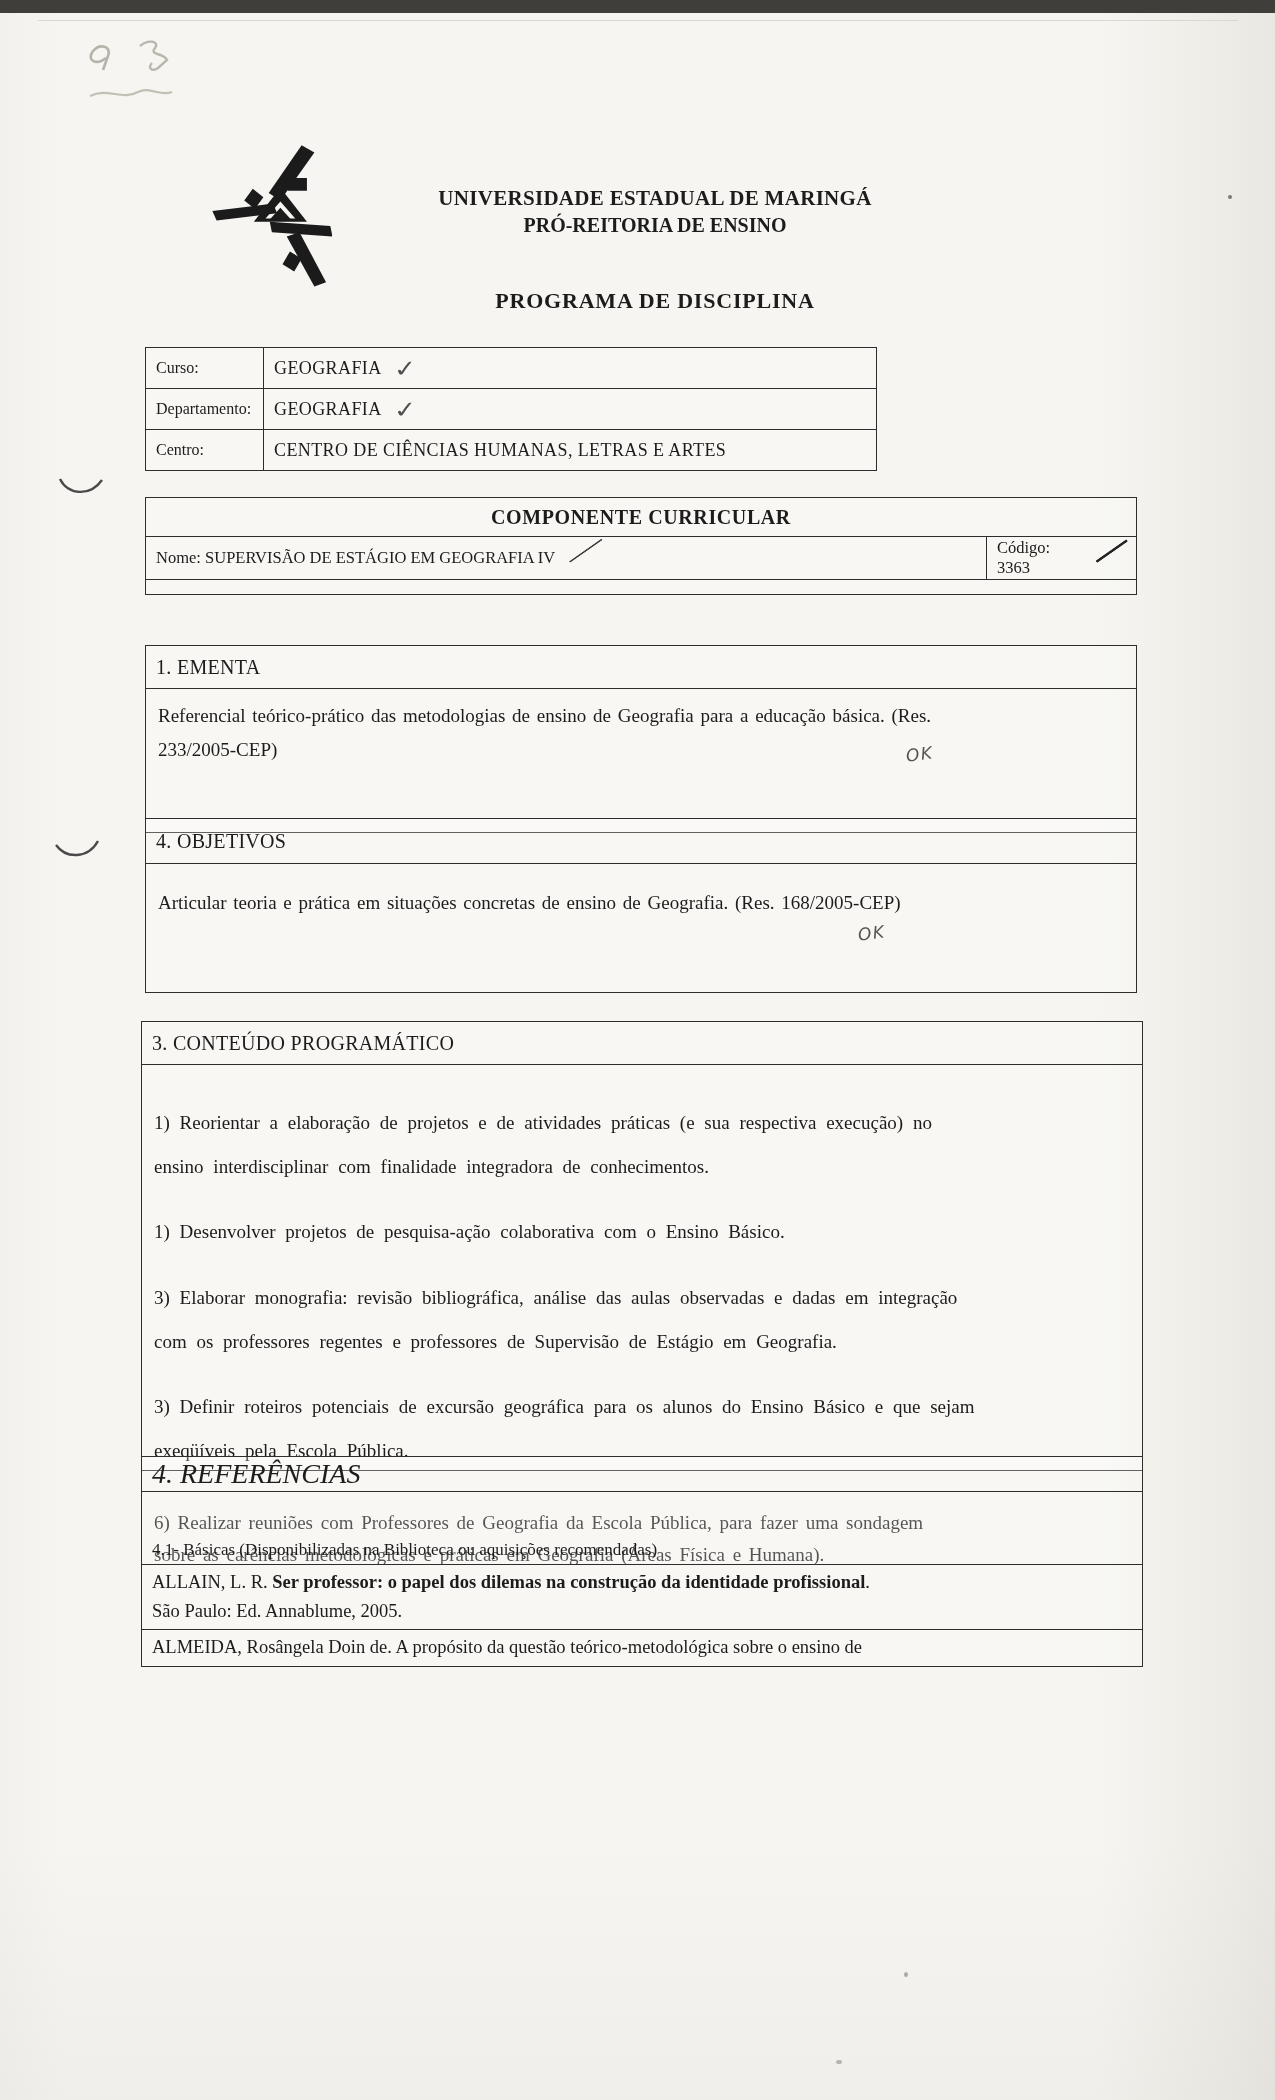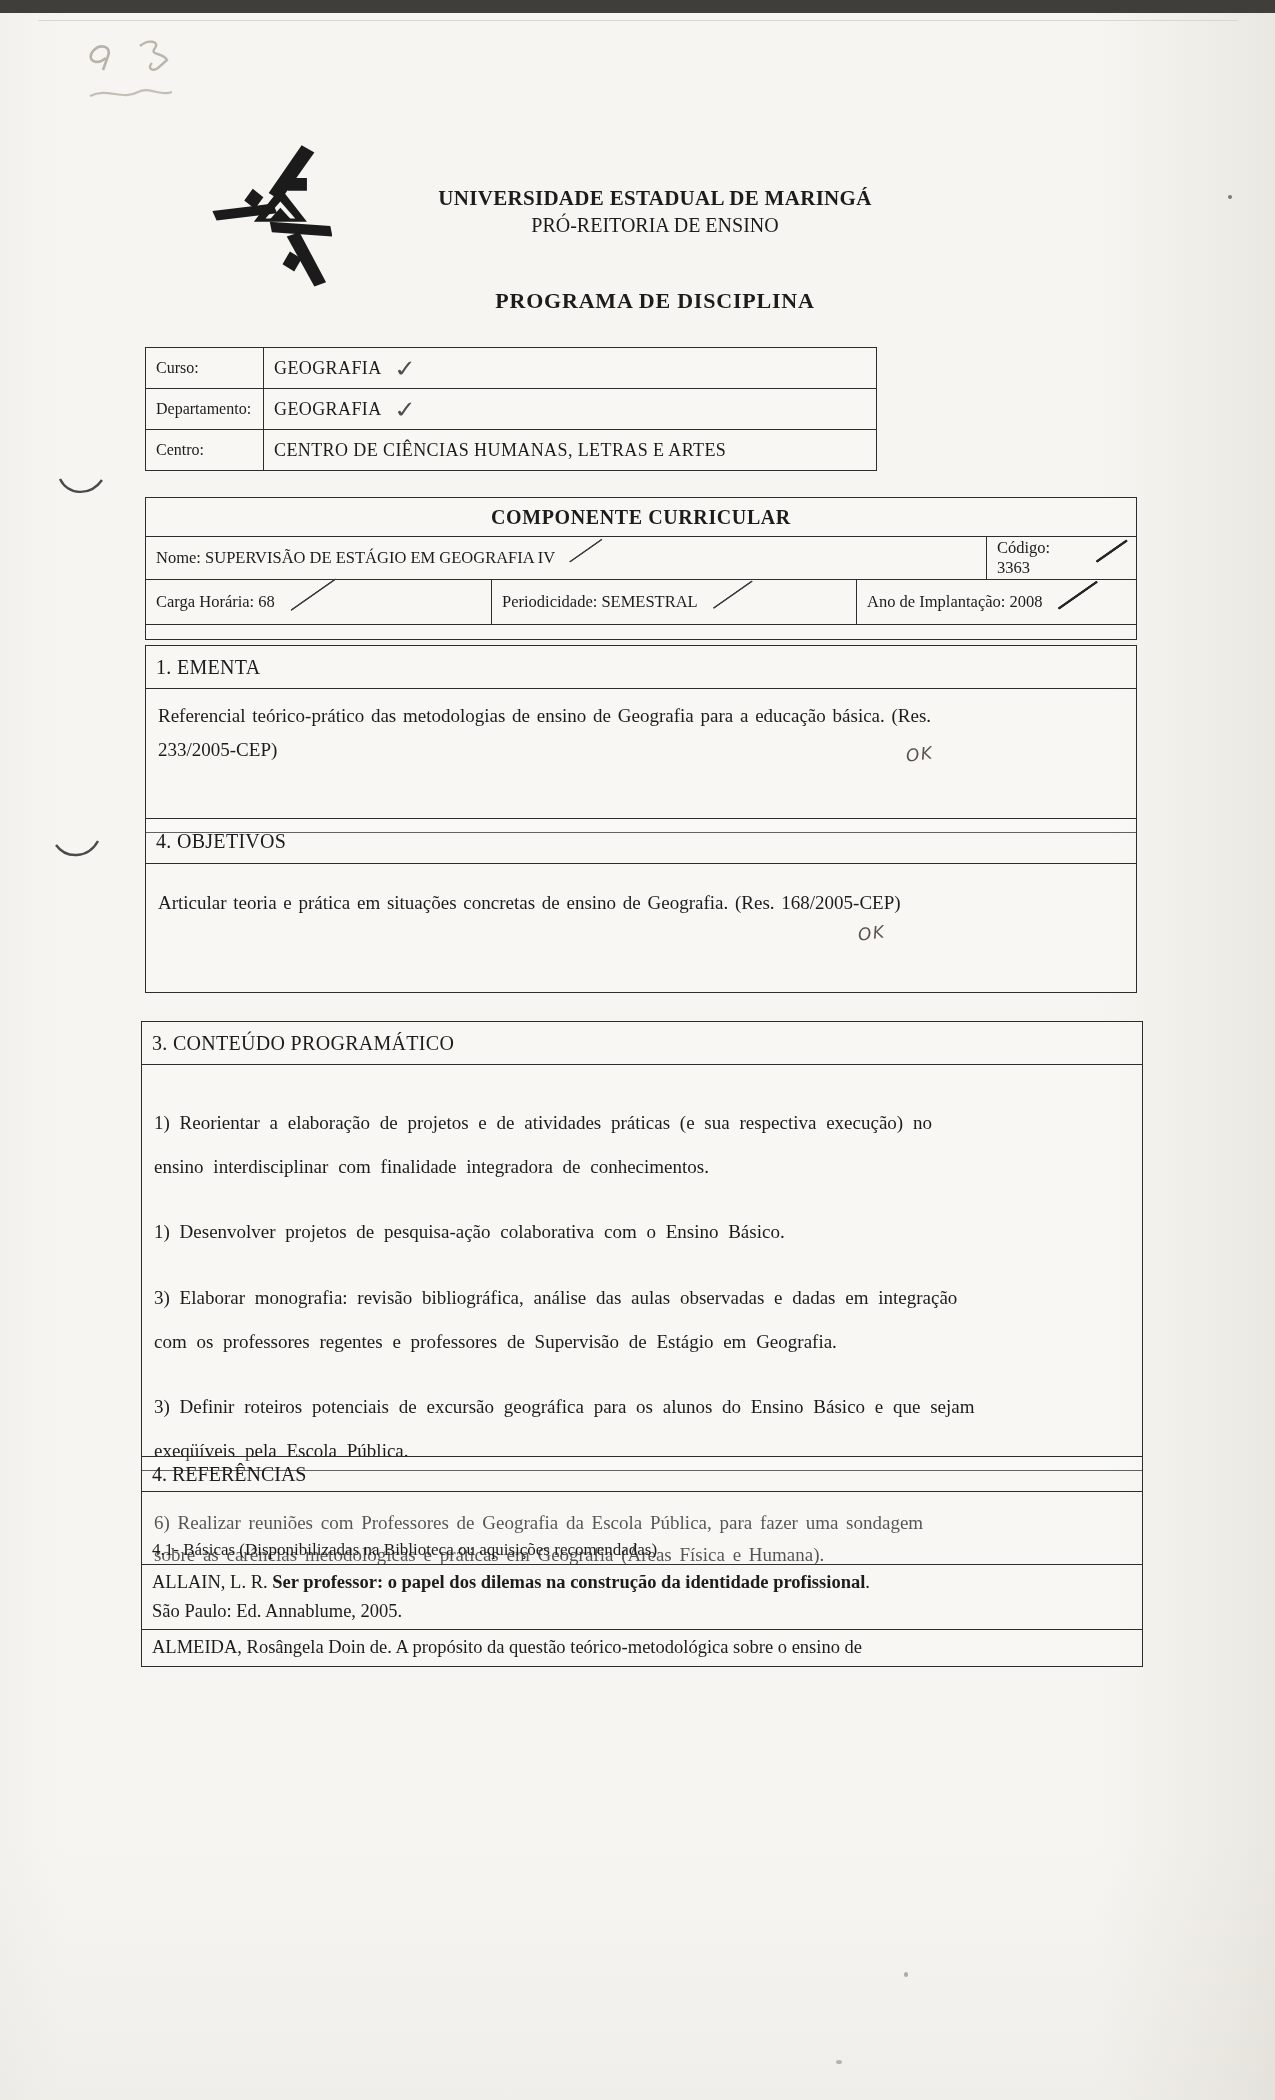--- a/index.html
+++ b/index.html
@@ -10,21 +10,21 @@
   }
   .paper::after{content:"";position:absolute;left:0;right:0;bottom:0;height:260px;
     background:linear-gradient(180deg,rgba(0,0,0,0) 0%,rgba(120,115,105,.05) 100%);pointer-events:none;}
   .topbar{position:absolute;left:0;top:0;width:1275px;height:13px;background:#403e3b;}
   .paperedge{position:absolute;left:38px;top:20px;width:1200px;height:1px;background:#d9d7d1;}
 
   .logo{position:absolute;left:182px;top:126px;width:150px;height:170px;}
 
   .head{position:absolute;left:355px;top:186px;width:600px;text-align:center;}
   .univ{font-size:21px;font-weight:bold;letter-spacing:.3px;}
-  .office{font-size:20px;font-weight:normal;margin-top:3px;}
+  .office{font-size:20px;font-weight:bold;margin-top:3px;}
   .doctitle{position:absolute;left:355px;top:288px;width:600px;text-align:center;
     font-size:22px;font-weight:bold;letter-spacing:.8px;}
 
   .box{position:absolute;border:1.6px solid #2d2d2d;background:rgba(255,255,255,.25);}
   .row{display:flex;align-items:center;border-bottom:1.6px solid #2d2d2d;}
   .row:last-child{border-bottom:none;}
   .cell{padding-left:10px;box-sizing:border-box;}
 
   
   .info{left:145px;top:347px;width:730px;}
@@ -55,22 +55,22 @@
   .objetivos{left:145px;top:818px;width:990px;height:173px;}
   .objetivos .title{height:44px;}
   .objetivos .body{padding-top:22px;line-height:1.8;word-spacing:2px;}
 
   .conteudo{left:141px;top:1005px;width:1000px;height:448px;margin-top:16px;}
   .conteudo .body{padding-top:14px;}
   .item{margin:0;white-space:pre-line;line-height:2.3;word-spacing:5px;font-size:19px;}
   .item.tight{line-height:1.7;margin-top:12px;word-spacing:3px;}
 
   .refs{left:141px;top:1456px;width:1000px;}
-  .refs .rtitle{height:34px;display:flex;align-items:center;padding-left:10px;font-size:20px;
-    border-bottom:1.6px solid #2d2d2d;}
+  .refs .rtitle{height:34px;display:flex;align-items:center;padding-left:10px;font-size:28px;
+    border-bottom:1.6px solid #2d2d2d;font-style:italic;}
   .refs .rsub{height:29px;display:flex;align-items:center;padding-left:10px;font-size:17px;
     border-bottom:1.6px solid #2d2d2d;margin-top:43px;}
   .refs .entry{padding:3px 12px 4px 10px;font-size:18.5px;line-height:1.55;white-space:pre-line;
     border-bottom:1.6px solid #2d2d2d;}
   .refs .entry:last-child{border-bottom:none;}
   .bold{font-weight:bold;}
 
   
   .check{font-family:"DejaVu Sans",sans-serif;color:#4f4f4f;font-size:22px;margin-left:14px;
     display:inline-block;transform:rotate(-6deg) scaleX(1.25);}
@@ -151,34 +151,20 @@
     <div class="row r2">
       <div class="cell nome">
         <span>Nome: SUPERVISÃO DE ESTÁGIO EM GEOGRAFIA IV</span>
         <span class="slash w40"></span>
       </div>
       <div class="cell cod">
         <span>Código: 3363</span>
         <span class="slash w40 bold3"></span>
       </div>
     </div>
-    <div class="row r3">
-      <div class="cell c1">
-        <span>Carga Horária: 68</span>
-        <span class="slash w55"></span>
-      </div>
-      <div class="cell c2">
-        <span>Periodicidade: SEMESTRAL</span>
-        <span class="slash w48"></span>
-      </div>
-      <div class="cell c3">
-        <span>Ano de Implantação: 2008</span>
-        <span class="slash w48 bold3"></span>
-      </div>
-    </div>
     <div class="row r4"></div>
   </div>
 
   <div class="box sec ementa">
     <div class="title">1. EMENTA</div>
     <div class="body">Referencial teórico-prático das metodologias de ensino de Geografia para a educação básica. (Res.
 233/2005-CEP)</div>
     <span class="ok" style="left:760px;top:98px">OK</span>
   </div>
 

